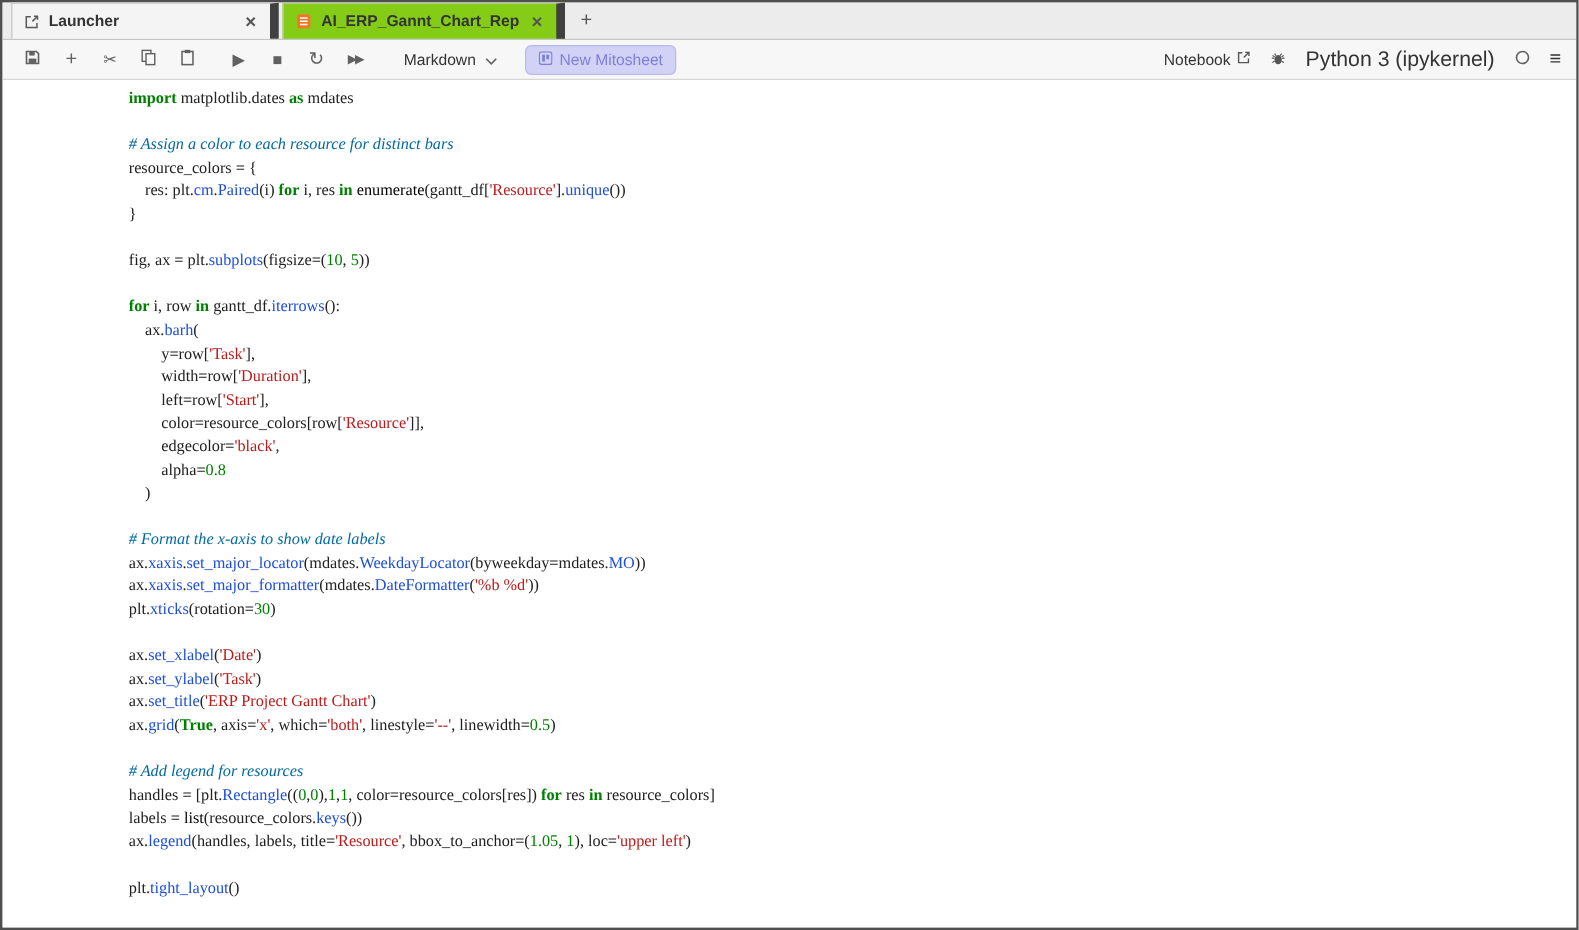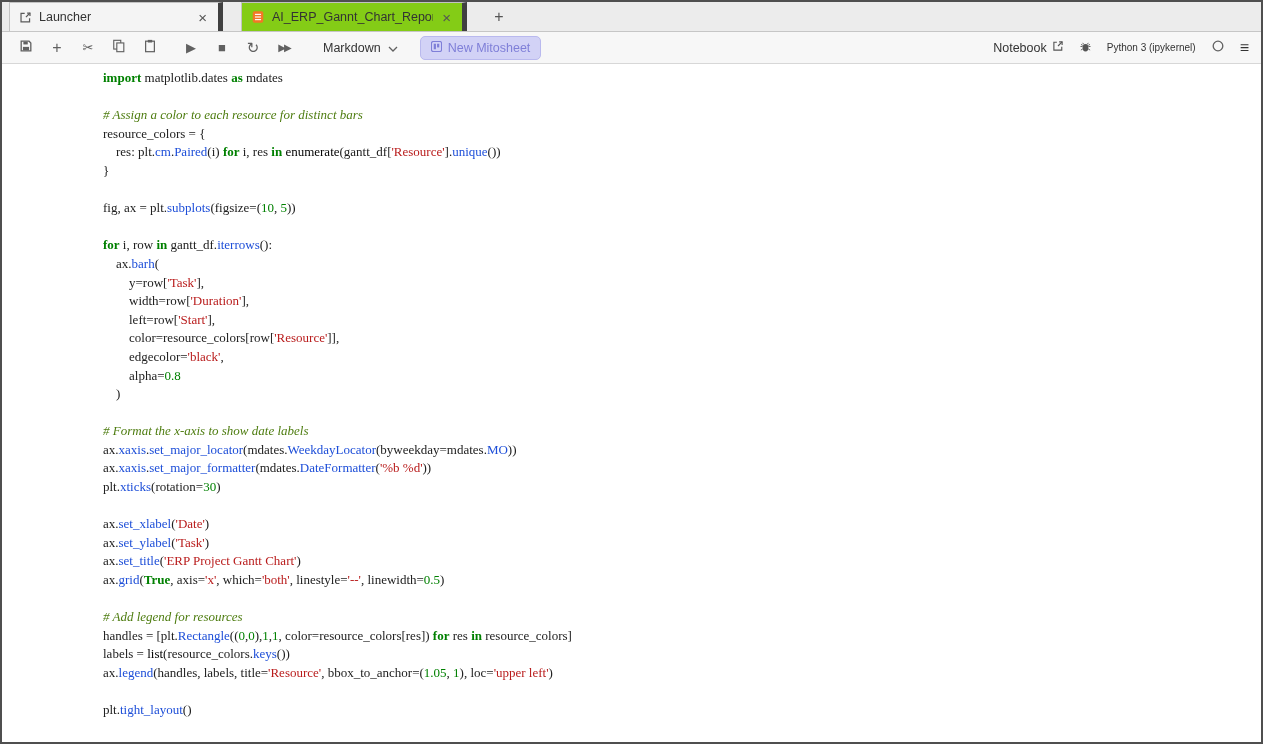--- a/index.html
+++ b/index.html
@@ -20,24 +20,25 @@
     background: #ececec;
     border-bottom: 1px solid #c6c6c6;
     display: flex; align-items: stretch;
     padding-left: 7px;
     font-size: 12.5px; color: #333;
   }
   .tab {
     display: flex; align-items: center;
     gap: 7px; padding: 0 9px;
     border-left: 1px solid #c3c3c3;
-    border-right: 5px solid #404040;
+    border-right: 7px solid #404040;
     border-top: 1px solid #c3c3c3;
-    margin-right: 18px;
+    margin-right: 3px;
     cursor: default;
+    font-weight: bold;
   }
   .tab.inactive { background: #f4f4f4; width: 214px; }
   .tab.active   { background: #84cc16; width: 226px; }
   .tab-label { flex: 1; overflow: hidden; white-space: nowrap; }
   .tab-close {
     color: #555; font-size: 15px; line-height: 1;
     padding: 0 2px; cursor: pointer;
   }
   .tab-icon { display: flex; align-items: center; }
   .add-tab {
@@ -80,21 +81,21 @@
     cursor: pointer;
   }
 
   .tb-spacer { flex: 1; }
 
   .tb-right {
     display: flex; align-items: center; gap: 15px;
     color: #333;
   }
   .nb-link { display: flex; align-items: center; gap: 5px; cursor: pointer; }
-  .kernel-name { cursor: pointer; font-size: 10px; }
+  .kernel-name { cursor: pointer; font-size: 17px; }
   .icon-btn { display: flex; align-items: center; cursor: pointer; }
   .menu-glyph { font-size: 16px; color: #333; cursor: pointer; line-height: 1; }
 
   
   .content {
     flex: 1; background: #ffffff; overflow: hidden;
     display: flex;
   }
   .cell-gutter { flex: 0 0 101px; }
   .code-editor {
@@ -107,21 +108,21 @@
     cursor: text;
   }
   .code-line { min-height: 18.6px; white-space: pre; font-family: Liberation Serif, serif; }
 
   .tok-pl { color: #212121; }
   .tok-kw { color: #008000; font-weight: bold; }
   .tok-bi { color: #000000; }
   .tok-st { color: #b91c1c; }
   .tok-nu { color: #008000; }
   .tok-pr { color: #1d4ed8; }
-  .tok-cm { color: #4d7c0f; font-style: italic; }
+  .tok-cm { color: #0369a1; font-style: italic; }
 </style>
 </head>
 <body>
 
 <div class="window">
 
   <div class="tabbar">
     <div class="tab inactive">
       <span class="tab-icon">
         <svg width="13" height="13" viewBox="0 0 16 16">

